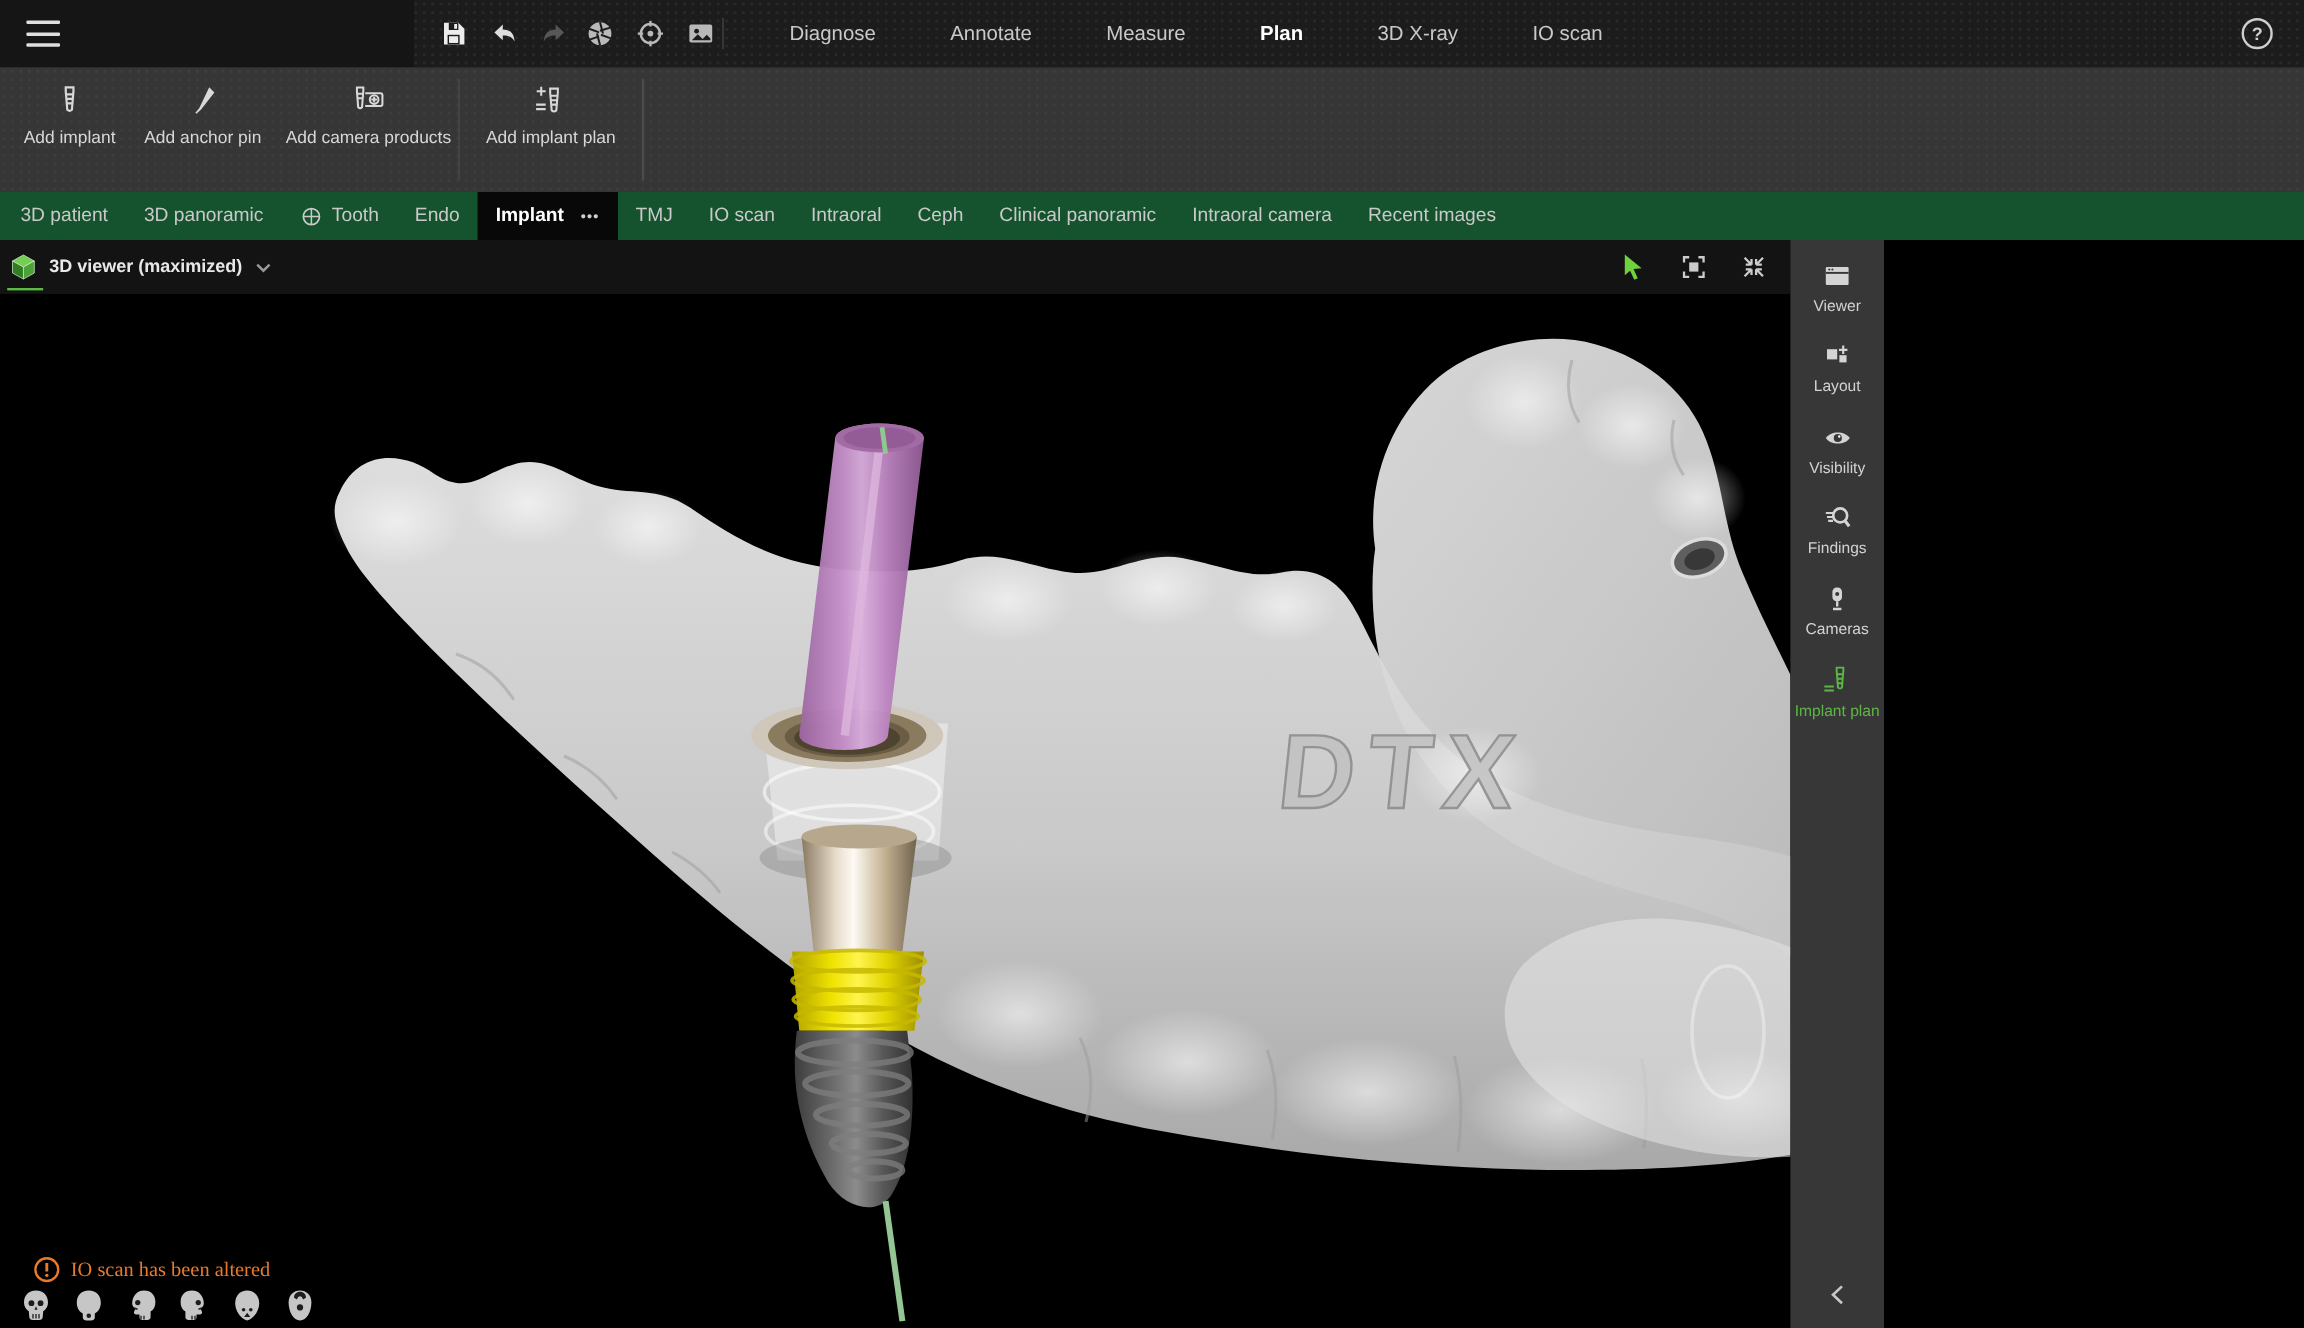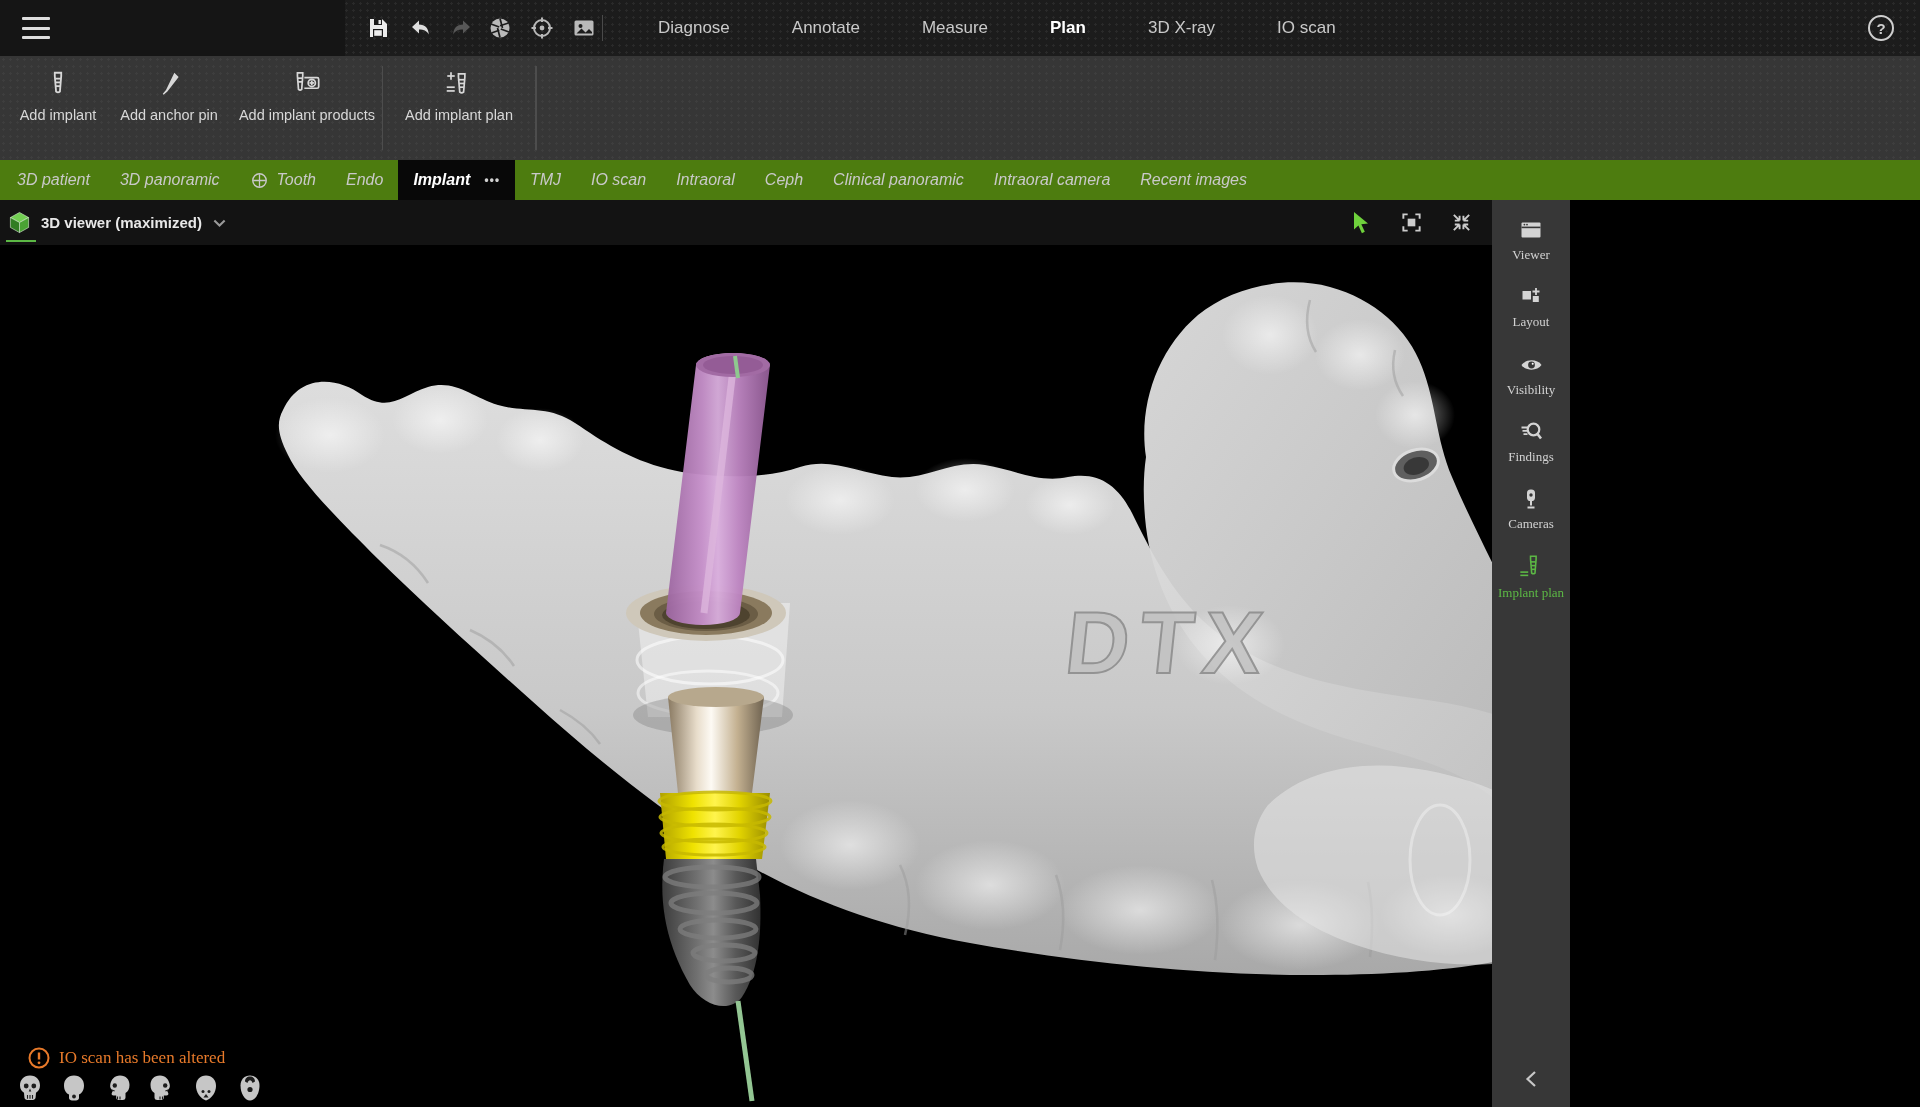--- a/index.html
+++ b/index.html
@@ -32,21 +32,21 @@
   .ribbon{position:relative;height:104px;background-color:#363636;
     background-image:radial-gradient(circle,#3e3e3e 1px,transparent 1.3px);
     background-size:7px 7px;display:flex;align-items:stretch;padding-left:10px;}
   .rb-btn{display:flex;flex-direction:column;align-items:center;justify-content:flex-start;
     padding-top:11px;cursor:pointer;}
   .rb-btn .rb-icon{height:34px;display:flex;align-items:center;justify-content:center;}
   .rb-btn .rb-label{margin-top:6px;font-size:14.5px;line-height:1.18;color:#d8d8d8;text-align:left;}
   .rb-divider{width:1px;background:#4d4d4d;margin:10px 0;}
 
   
-  .tabbar{height:40px;background:#4d7c0f;display:flex;align-items:stretch;padding-left:2px;font-style:italic;}
+  .tabbar{height:40px;background:#14532d;display:flex;align-items:stretch;padding-left:2px;}
   .tab{display:flex;align-items:center;padding:0 15px;font-size:16px;color:#c9c9c9;
     cursor:pointer;white-space:nowrap;gap:8px;}
   .tab.active{background:#080808;color:#ffffff;font-weight:bold;}
   .tab .dots{font-size:12px;letter-spacing:1px;color:#d0d0d0;margin-left:6px;cursor:pointer;}
 
   
   .main{display:flex;height:907px;}
   .viewport{position:relative;width:1492px;display:flex;flex-direction:column;}
   .viewer-header{position:relative;height:45px;background:#131313;display:flex;
     align-items:center;flex:0 0 45px;}
@@ -59,21 +59,21 @@
   .canvas{position:relative;flex:1;background:#000;overflow:hidden;}
   .scene{position:absolute;left:0;top:0;}
 
   .warning{position:absolute;left:28px;bottom:38px;display:flex;align-items:center;gap:9px;
     color:#e87a2a;font-size:17px;font-family:Liberation Serif, serif;}
   .presets{position:absolute;left:16px;bottom:5px;display:flex;align-items:flex-end;gap:17px;}
   .preset{width:27px;height:29px;cursor:pointer;display:flex;align-items:center;justify-content:center;}
 
   
   .sidebar{width:78px;background:#373737;display:flex;flex-direction:column;align-items:center;
-    padding-top:18px;box-sizing:border-box;position:relative;font-family:Liberation Serif, serif;}
+    padding-top:18px;box-sizing:border-box;position:relative;}
   .sb-item{display:flex;flex-direction:column;align-items:center;gap:5px;margin-bottom:22px;cursor:pointer;}
   .sb-item .sb-label{font-size:13px;color:#d2d2d2;text-align:center;line-height:1.25;}
   .sb-item.active .sb-label{color:#5cb845;}
   .sb-collapse{position:absolute;bottom:14px;left:50%;transform:translateX(-50%);
     width:28px;height:28px;display:flex;align-items:center;justify-content:center;cursor:pointer;}
 </style>
 </head>
 <body>
 
 <div class="app">
@@ -183,21 +183,21 @@
         <svg width="34" height="30" viewBox="0 0 32 28" fill="none" stroke="#d8d8d8" stroke-width="1.6">
           <path d="M7 3.5 h5 v3 l-1 12.5 a2.3 2.6 0 0 1 -3 0 L7 6.5 z"></path>
           <line x1="7.3" y1="8.5" x2="11.7" y2="8.5"></line>
           <line x1="7.6" y1="12" x2="11.4" y2="12"></line>
           <path d="M13.5 8 h12 a1.5 1.5 0 0 1 1.5 1.5 v7 a1.5 1.5 0 0 1 -1.5 1.5 h-12"></path>
           <circle cx="20.5" cy="13" r="3.4"></circle>
           <line x1="20.5" y1="10.8" x2="20.5" y2="15.2"></line>
           <line x1="18.3" y1="13" x2="22.7" y2="13"></line>
         </svg>
       </div>
-      <div class="rb-label">Add implant products</div>
+      <div class="rb-label">Add camera products</div>
     </div>
 
     <div class="rb-divider"></div>
 
     <div class="rb-btn" style="width:152px">
       <div class="rb-icon">
         <svg width="32" height="30" viewBox="0 0 30 28" fill="none" stroke="#d8d8d8" stroke-width="1.6">
           <line x1="4" y1="6.5" x2="11" y2="6.5"></line>
           <line x1="7.5" y1="3" x2="7.5" y2="10"></line>
           <line x1="3.5" y1="17" x2="11" y2="17"></line>

